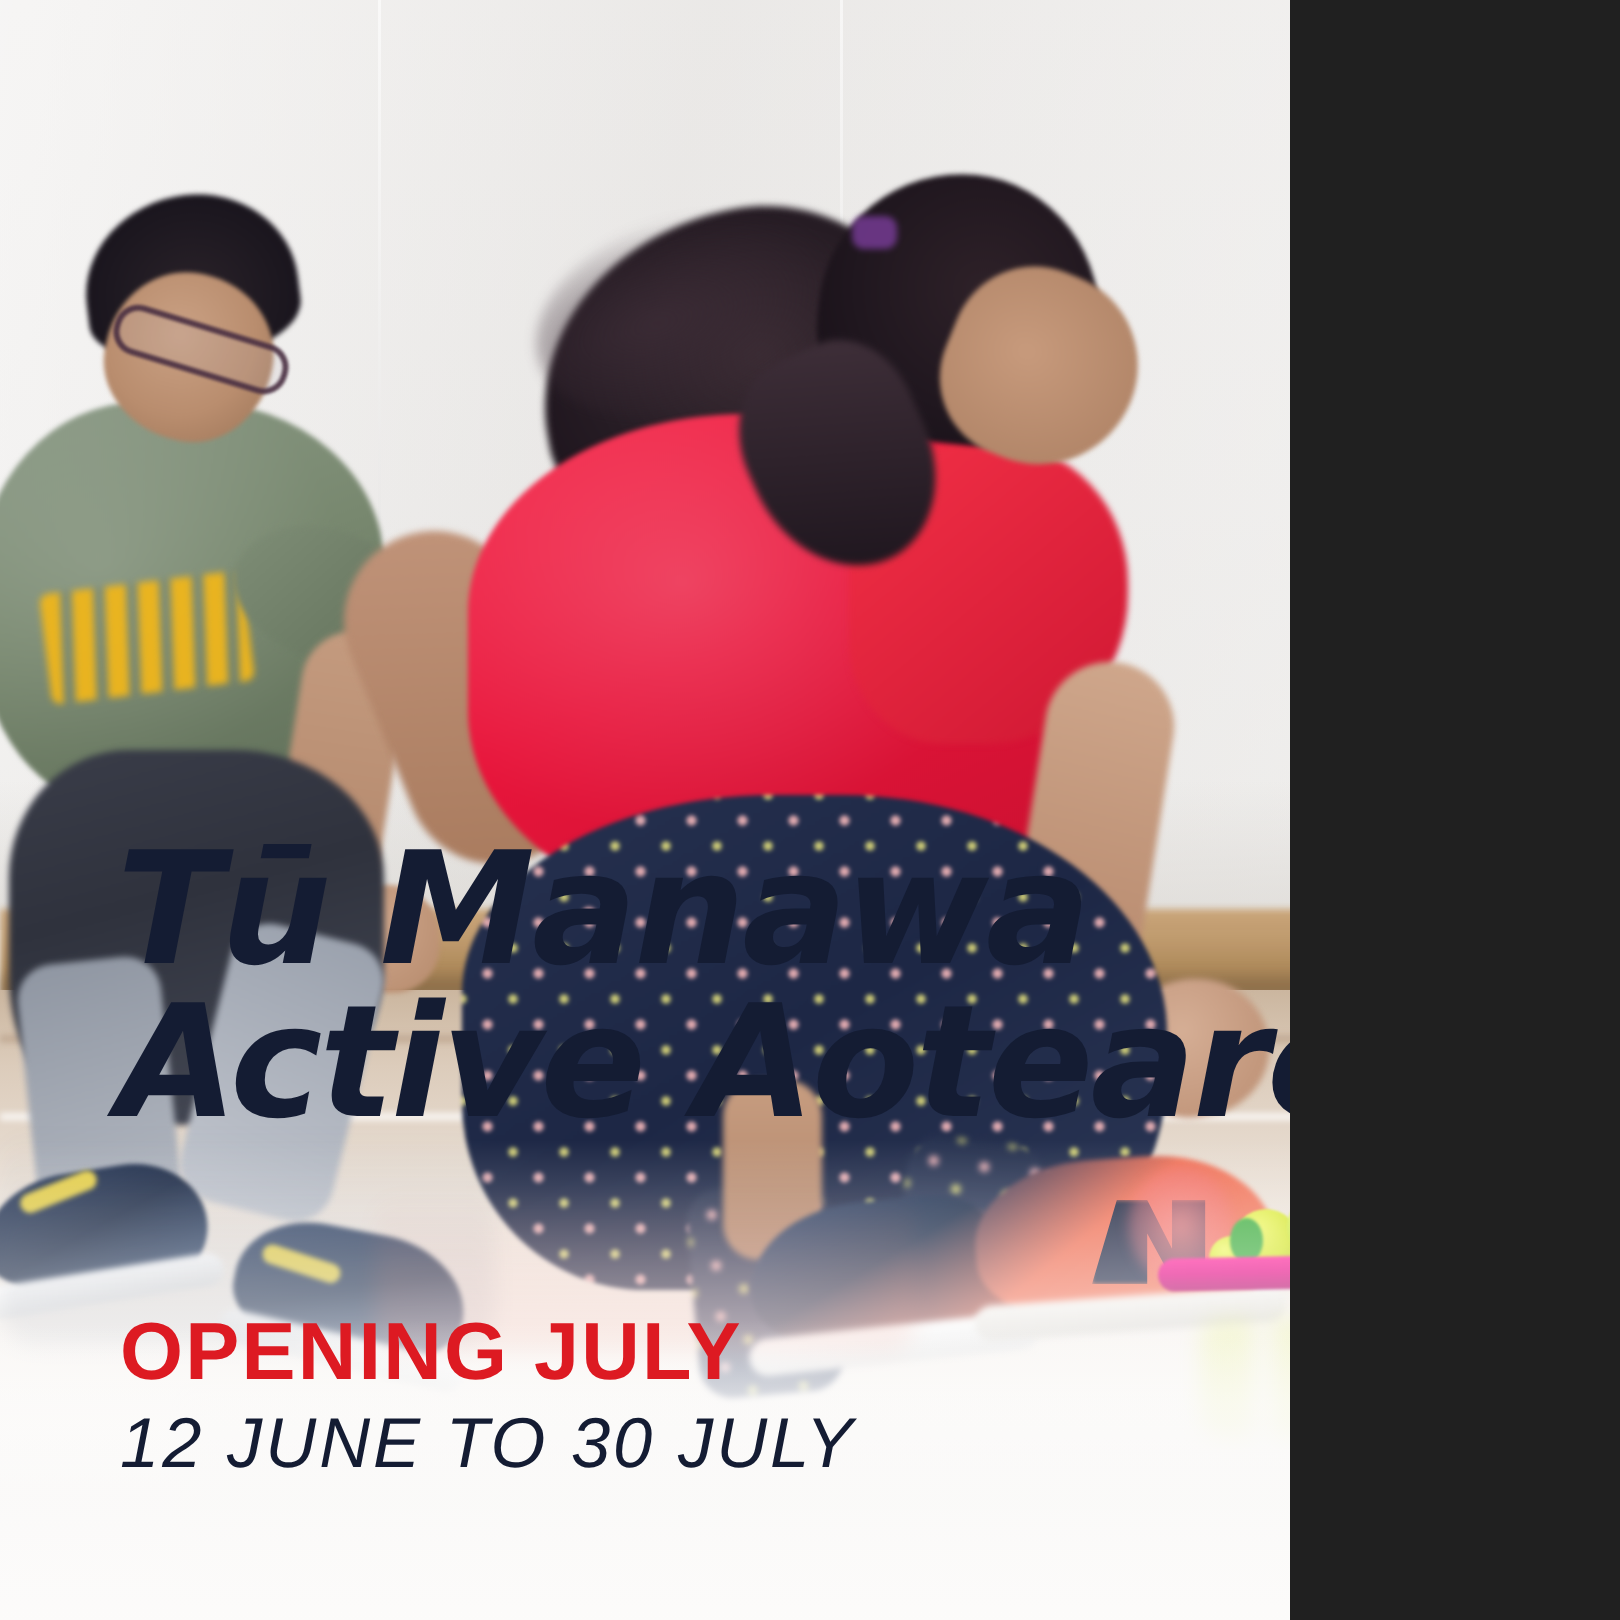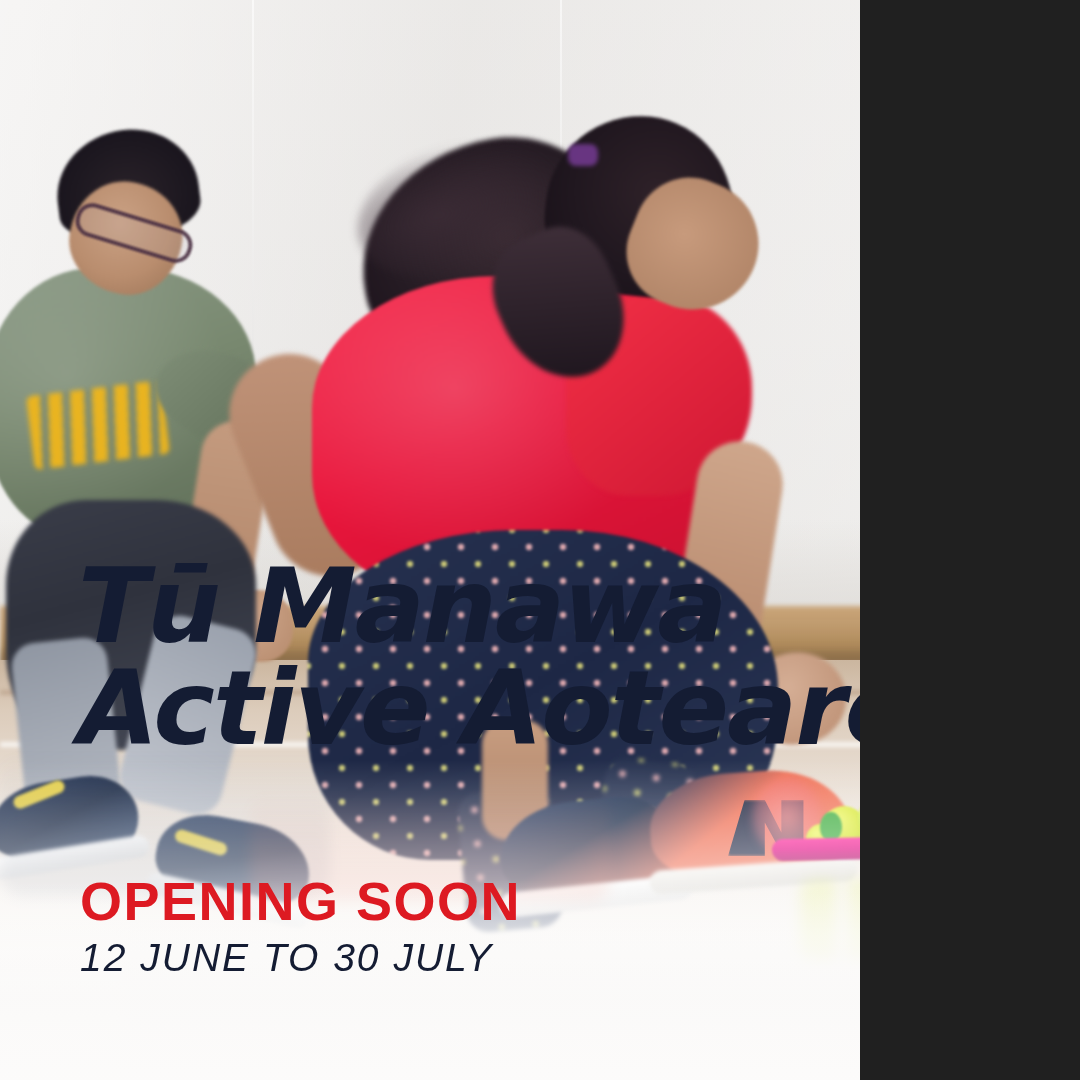--- a/index.html
+++ b/index.html
@@ -375,21 +375,21 @@
     font-size:54px;
     letter-spacing:1.5px;
     line-height:1;
   }
   .dates{
     position:absolute;left:80px;top:938px;
     color:#141c33;
     font-family:"Liberation Sans", sans-serif;
     font-weight:300;
     font-style:italic;
-    font-size:39px;
+    font-size:47px;
     letter-spacing:2px;
     line-height:1;
   }
 </style>
 </head>
 <body>
 
 <div id="poster">
 
   <div class="photo">
@@ -479,18 +479,18 @@
     <div class="refl refl-legs"></div>
     <div class="floor-gloss"></div>
     <div class="haze"></div>
   </div>
 
   <div class="overlay">
     <div class="headline">Tū Manawa
 Active Aotearoa</div>
 
 
-    <div class="opening">OPENING SOON</div>
+    <div class="opening">OPENING JULY</div>
 
     <div class="dates">12 JUNE TO 30 JULY</div>
   </div>
 
 </div>
 
 </body></html>

